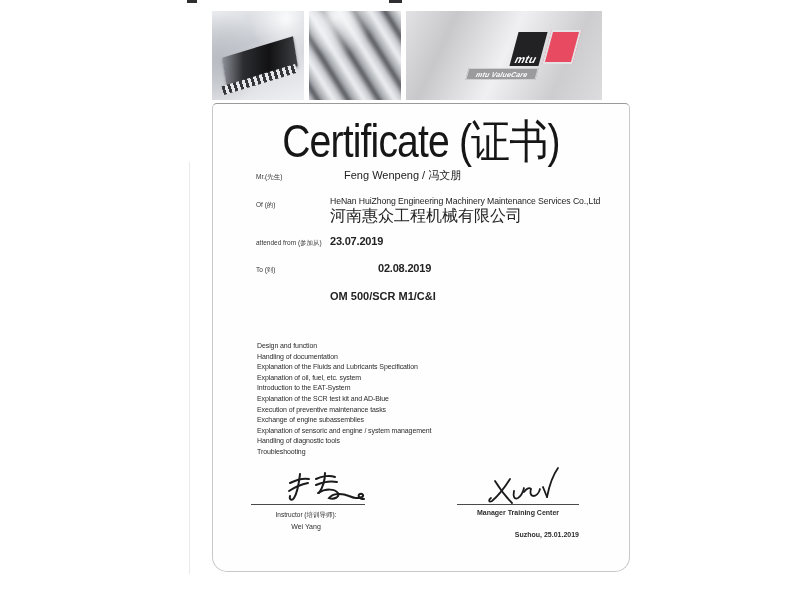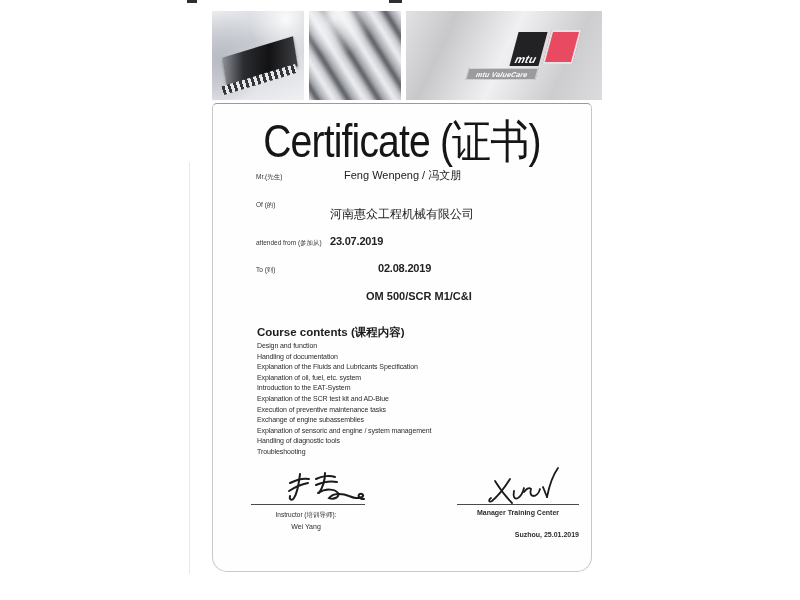--- a/index.html
+++ b/index.html
@@ -38,35 +38,35 @@
       transform:skewX(-15deg);display:flex;align-items:flex-end;justify-content:center;}
   .mtu-black span{color:#ffffff;font-weight:bold;font-style:italic;font-size:11px;line-height:13px;letter-spacing:.2px;}
   .mtu-red{position:absolute;left:141px;top:19px;width:30px;height:34px;background:#e84a62;
       transform:skewX(-15deg);border:2px solid #e3e3e5;box-sizing:border-box;}
   .badge{position:absolute;left:61px;top:57px;width:70px;height:12px;background:#9b9b9e;
       transform:skewX(-15deg);border:1px solid #cfcfd2;box-sizing:border-box;
       display:flex;align-items:center;justify-content:center;}
   .badge span{color:#ffffff;font-weight:bold;font-style:italic;font-size:7px;letter-spacing:.2px;white-space:nowrap;}
 
   
-  .cert-box{position:absolute;left:212px;top:103px;width:380px;height:469px;box-sizing:border-box;
+  .cert-box{position:absolute;left:212px;top:103px;width:418px;height:469px;box-sizing:border-box;
       background:#fefefe;border:1px solid #c8c8c8;border-top-color:#9a9a9a;
       border-radius:5px 5px 15px 15px;}
   .title{position:absolute;left:0;right:0;top:14px;text-align:center;white-space:nowrap;
       font-size:46px;line-height:46px;font-weight:400;letter-spacing:-1px;color:#161616;
       transform:scaleX(.85);}
 
   .lbl{position:absolute;left:43px;font-size:6.5px;color:#333;white-space:nowrap;}
   .val{position:absolute;left:117px;white-space:nowrap;color:#222;}
   .val-name{top:64px;font-size:11px;margin-left:14px;}
   .val-co-en{top:92px;font-size:8.7px;letter-spacing:-.1px;}
-  .val-co-cn{top:102px;font-size:12px;}
+  .val-co-cn{top:102px;font-size:16px;}
   .val-date{font-size:11px;font-weight:bold;letter-spacing:-.2px;}
   .lbl-mr{top:69px;} .lbl-of{top:97px;} .lbl-att{top:135px;} .lbl-to{top:162px;}
-  .val-att{top:131px;} .val-to{top:158px;margin-left:48px;} .val-code{top:186px;font-size:11px;font-weight:bold;margin-left:36px;}
+  .val-att{top:131px;} .val-to{top:158px;margin-left:48px;} .val-code{top:186px;font-size:11px;font-weight:bold;}
 
   .course-heading{position:absolute;left:44px;top:221px;font-size:11.5px;font-weight:bold;color:#1c1c1c;white-space:nowrap;}
   .course-list{position:absolute;left:44px;top:237px;font-size:7px;line-height:10.6px;color:#2b2b2b;letter-spacing:-.1px;}
   .course-list div{white-space:nowrap;}
 
   .sig-line{position:absolute;top:400px;height:0;border-top:1.5px solid #4a4a4a;}
   .sig-line-left{left:38px;width:114px;}
   .sig-line-right{left:244px;width:122px;}
   .sig-svg{position:absolute;}
   .sig-left-svg{left:70px;top:366px;}
@@ -107,31 +107,31 @@
   </div>
 
   <div class="cert-box">
 
     <div class="title">Certificate (证书)</div>
 
     <div class="lbl lbl-mr">Mr.(先生)</div>
     <div class="val val-name">Feng Wenpeng / 冯文朋</div>
 
     <div class="lbl lbl-of">Of (的)</div>
+    <div class="val val-co-en">HeNan HuiZhong Engineering Machinery Maintenance Services Co.,Ltd</div>
     <div class="val val-co-cn">河南惠众工程机械有限公司</div>
 
     <div class="lbl lbl-att">attended from (参加从)</div>
     <div class="val val-date val-att">23.07.2019</div>
 
     <div class="lbl lbl-to">To (到)</div>
     <div class="val val-date val-to">02.08.2019</div>
 
     <div class="val val-code">OM 500/SCR M1/C&amp;I</div>
 
-    <div class="course-heading">Course contents (课程内容)</div>
     <div class="course-list">
       <div>Design and function</div>
       <div>Handling of documentation</div>
       <div>Explanation of the Fluids and Lubricants Specification</div>
       <div>Explanation of oil, fuel, etc. system</div>
       <div>Introduction to the EAT-System</div>
       <div>Explanation of the SCR test kit and AD-Blue</div>
       <div>Execution of preventive maintenance tasks</div>
       <div>Exchange of engine subassemblies</div>
       <div>Explanation of sensoric and engine / system management</div>

